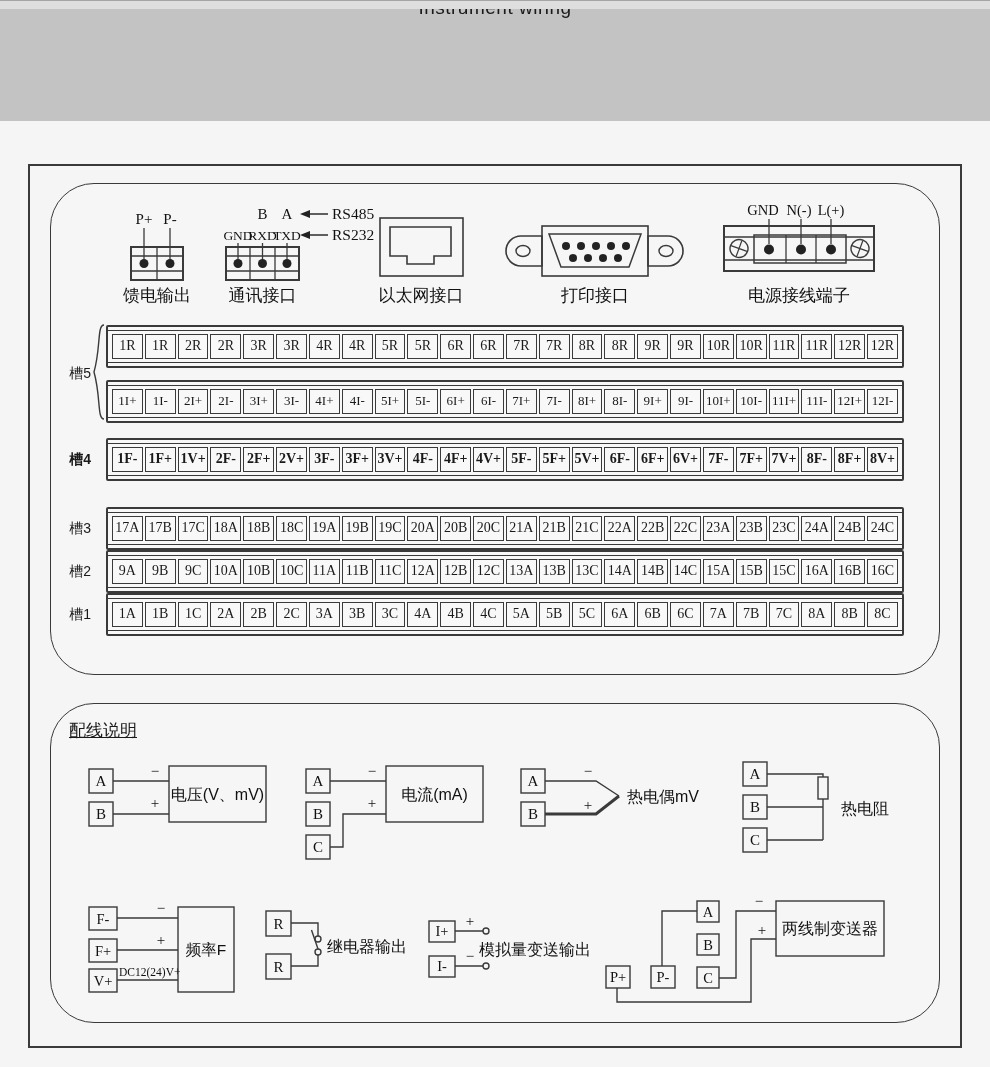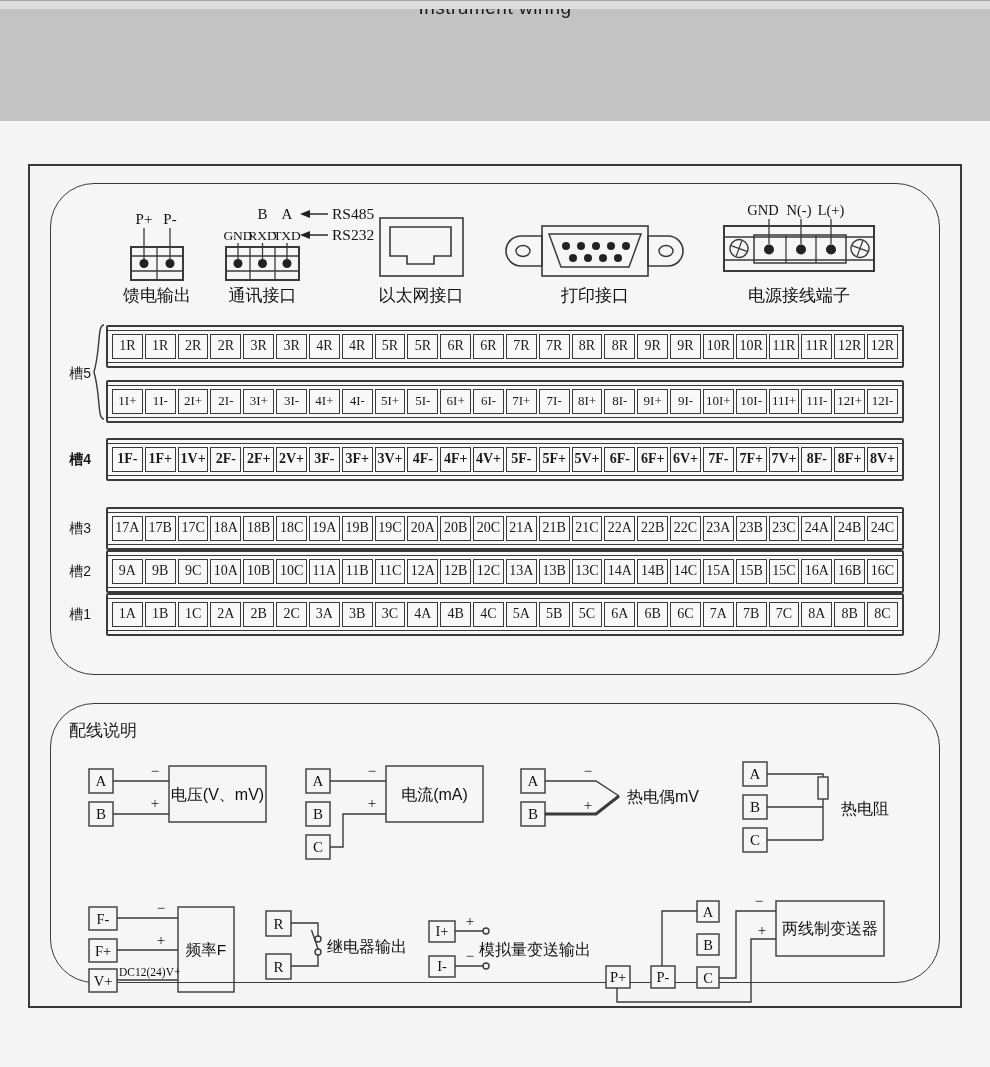--- a/index.html
+++ b/index.html
@@ -14,21 +14,21 @@
   }
   .header::before{content:"";position:absolute;top:0;left:0;right:0;height:8px;background:#dedede;}
   .title{padding-top:18px;font-size:50px;font-weight:bold;letter-spacing:3px;line-height:1.0;}
   .subtitle{font-size:19px;margin-top:-4px;letter-spacing:0.5px;text-align:center;}
   .outer{
     margin:43px 28px 0 28px;border:2px solid #3a3a3a;background:#f5f5f5;
     padding-bottom:23px;
   }
   .panel{border:1.6px solid #3a3a3a;border-radius:44px;width:890px;margin:17px auto 0;background:#f6f6f6;box-sizing:border-box;}
   .top-panel{height:492px;}
-  .bottom-panel{height:280px;margin-top:28px;}
+  .bottom-panel{height:320px;margin-top:28px;text-decoration:underline;}
   .connectors{display:block;width:890px;height:125px;}
   svg text{fill:#111;}
   .t-serif{font-family:"Liberation Serif","DejaVu Serif",serif;}
   .t-cjk{font-family:"Liberation Sans","DejaVu Sans",sans-serif;}
   .slots{padding:14px 35px 0 4px;}
   .slot-row{display:flex;align-items:center;}
   .slot-label{width:36px;flex:none;text-align:right;font-size:14px;}
   .slot-brace{width:15px;flex:none;text-align:center;}
   .strips{flex:1;min-width:0;display:flex;flex-direction:column;gap:12px;}
   .strip{border:2px solid #3a3a3a;border-radius:2px;position:relative;padding:7px 4px;background:#f8f8f8;}

